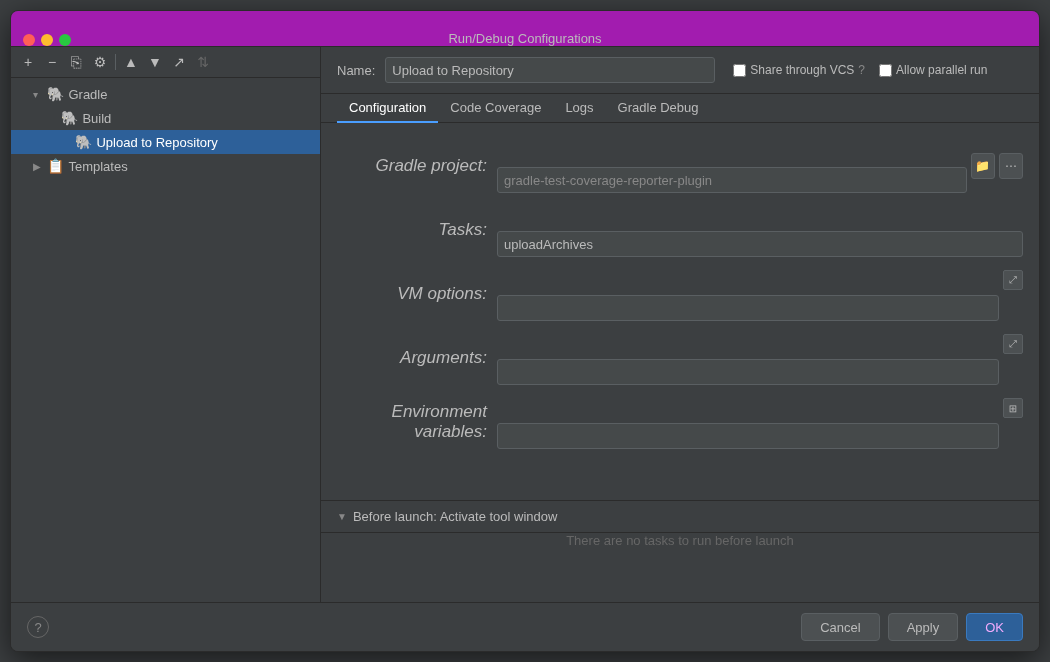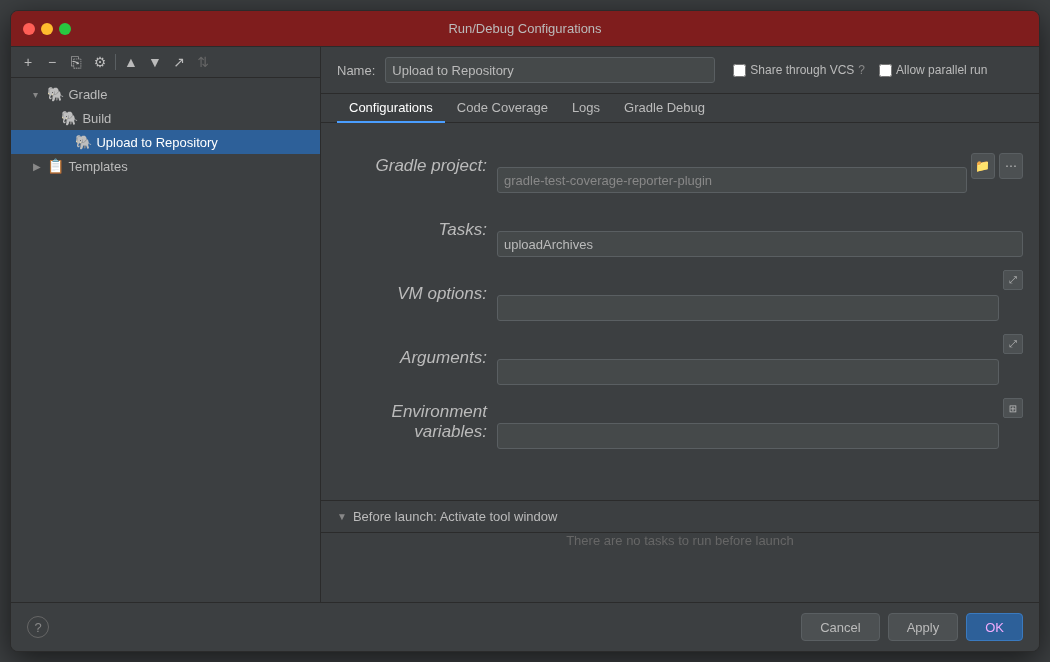--- a/index.html
+++ b/index.html
@@ -19,23 +19,23 @@
       height: 642px;
       background: #3c3f41;
       border: 1px solid #2b2b2b;
       border-radius: 8px;
       display: flex;
       flex-direction: column;
       box-shadow: 0 8px 32px rgba(0,0,0,0.6);
       overflow: hidden;
     }
     .title-bar {
-      background: #7f1d1d;
-      display: flex;
-      align-items: center;
+      background: #a21caf;
+      display: flex;
+      align-items: flex-end;
       justify-content: center;
       height: 36px;
       position: relative;
       border-bottom: 1px solid #2b2b2b;
       flex-shrink: 0;
     }
     .traffic-lights {
       position: absolute;
       left: 12px;
       display: flex;
@@ -425,21 +425,21 @@
           </label>
           <label class="header-check-item">
             <input type="checkbox" style="">
             <span>Allow parallel run</span>
           </label>
         </div>
       </div>
 
       <div class="tabs-bar">
         <div class="tab active">
-          <span>Configurations</span>
+          <span>Configuration</span>
         </div>
         <div class="tab">
           <span>Code Coverage</span>
         </div>
         <div class="tab">
           <span>Logs</span>
         </div>
         <div class="tab">
           <span>Gradle Debug</span>
         </div>

